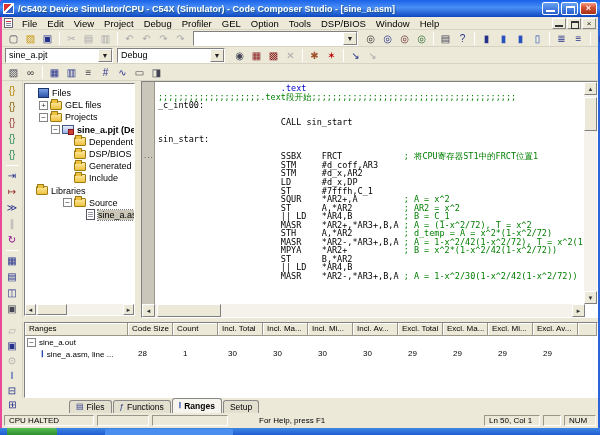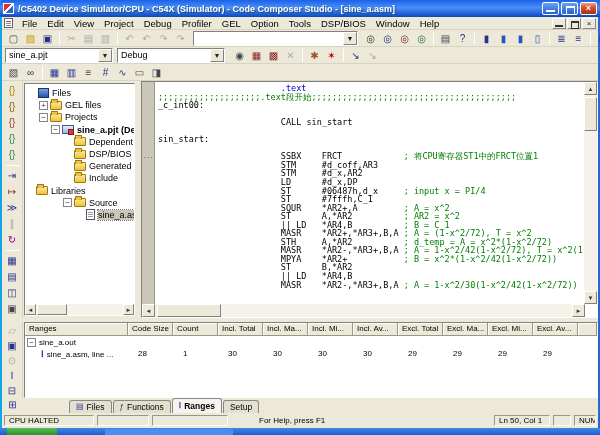--- a/index.html
+++ b/index.html
@@ -1,19 +1,19 @@
 <!DOCTYPE html>
 <html><head>
 <meta charset="utf-8">
 <style>
   *{margin:0;padding:0;box-sizing:border-box;}
   html,body{width:600px;height:435px;overflow:hidden;}
   body{font-family:"Liberation Sans",sans-serif;background:#ece9d8;position:relative;font-size:9px;color:#000;}
 
-  #win{position:absolute;left:0;top:0;width:600px;height:428px;border-left:2px solid #0ea5e9;border-right:2px solid #2a64d8;background:#ece9d8;}
+  #win{position:absolute;left:0;top:0;width:600px;height:428px;border-left:2px solid #ec4899;border-right:2px solid #2a64d8;background:#ece9d8;}
 
   
   .titlebar{position:absolute;left:-2px;top:0;width:600px;height:17px;background:linear-gradient(#1a63e8,#4a8ef6 45%,#0d47c0);display:flex;align-items:center;padding:0 3px;border-radius:3px 3px 0 0;}
   .app-icon{width:11px;height:11px;background:linear-gradient(135deg,#d33 40%,#fff 40%,#fff 60%,#36c 60%);border:1px solid #fff;margin-right:4px;flex:none;}
   .title-text{color:#fff;font-weight:bold;font-size:9px;white-space:nowrap;overflow:hidden;flex:1;text-shadow:1px 1px 1px #0338;}
   .winbtns{display:flex;gap:2px;}
   .wbtn{width:17px;height:13px;border:1px solid #fff;border-radius:2px;background:linear-gradient(#67a2f2,#2a5fd0);position:relative;}
   .wbtn.close{background:linear-gradient(#f0a088,#d75032 40%,#a33318);}
   .wbtn .g{position:absolute;left:0;top:0;right:0;bottom:0;color:#fff;font-size:9px;line-height:11px;text-align:center;font-weight:bold;}
   .wbtn.min .g::after{content:"";position:absolute;left:3px;right:3px;bottom:2px;height:2px;background:#fff;}
@@ -109,21 +109,21 @@
   .tabs{display:flex;margin-left:48px;align-items:flex-end;}
   .tab{height:13px;border:1px solid #888;border-bottom:none;border-radius:3px 3px 0 0;background:#e4e0d0;padding:0 6px;font-size:8.5px;line-height:12px;display:flex;align-items:center;gap:3px;margin-right:1px;white-space:nowrap;}
   .tab.active{background:#f6f4ec;font-weight:bold;height:15px;line-height:14px;}
   .tabico{font-size:8px;color:#26318c;}
 
   
   .statusbar{position:absolute;left:0;top:413px;width:596px;height:15px;background:#ece9d8;display:flex;align-items:center;padding:0 2px;gap:3px;font-size:8px;}
   .spanel{height:11px;border:1px solid;border-color:#9a978a #fff #fff #9a978a;padding:0 4px;line-height:10px;white-space:nowrap;overflow:hidden;}
   .sp1{width:90px;} .sp2{width:52px;} .sp3{width:76px;}
   .shelp{flex:1;border:none;padding-left:28px;}
-  .sp4{width:56px;} .sp5{width:22px;text-align:left;} .sp6{width:18px;}
+  .sp4{width:56px;} .sp5{width:32px;text-align:left;} .sp6{width:18px;}
 
   
   .sliver{position:absolute;left:0;top:428px;width:600px;height:7px;background:linear-gradient(#3e87e0,#1e5cd6);}
   .sliver .start{position:absolute;left:7px;top:0;width:50px;height:7px;background:linear-gradient(#57c056,#2c8f2c);border-radius:0 3px 0 0;}
   .sliver .tbwin{position:absolute;left:105px;top:1px;width:128px;height:6px;background:#4a8ef0;border-radius:2px 2px 0 0;}
 </style>
 </head>
 <body>
 
 <div id="win">
@@ -342,21 +342,20 @@
           <div class="code-line"><span class="p">_c_int00:</span></div>
           <div class="code-line"><span class="p"></span></div>
           <div class="code-line"><span class="p">                        CALL sin_start</span></div>
           <div class="code-line"><span class="p"></span></div>
           <div class="code-line"><span class="p">sin_start:</span></div>
           <div class="code-line"><span class="p"></span></div>
           <div class="code-line"><span class="p">                        SSBX    FRCT            </span><span class="c">; 将CPU寄存器ST1中的FRCT位置1</span></div>
           <div class="code-line"><span class="p">                        STM     #d_coff,AR3</span></div>
           <div class="code-line"><span class="p">                        STM     #d_x,AR2</span></div>
           <div class="code-line"><span class="p">                        LD      #d_x,DP</span></div>
-          <div class="code-line"><span class="p">                        ST      #06487h,d_x     </span><span class="c">; input x = PI/4</span></div>
           <div class="code-line"><span class="p">                        ST      #7fffh,C_1</span></div>
           <div class="code-line"><span class="p">                        SQUR    *AR2+,A         </span><span class="c">; A = x^2</span></div>
           <div class="code-line"><span class="p">                        ST      A,*AR2          </span><span class="c">; AR2 = x^2</span></div>
           <div class="code-line"><span class="p">                        || LD   *AR4,B          </span><span class="c">; B = C_1</span></div>
           <div class="code-line"><span class="p">                        MASR    *AR2+,*AR3+,B,A </span><span class="c">; A = (1-x^2/72), T = x^2</span></div>
           <div class="code-line"><span class="p">                        STH     A,*AR2          </span><span class="c">; d_temp = A = x^2*(1-x^2/72)</span></div>
           <div class="code-line"><span class="p">                        MASR    *AR2-,*AR3+,B,A </span><span class="c">; A = 1-x^2/42(1-x^2/72), T = x^2(1-x^2/</span></div>
           <div class="code-line"><span class="p">                        MPYA    *AR2+           </span><span class="c">; B = x^2*(1-x^2/42(1-x^2/72))</span></div>
           <div class="code-line"><span class="p">                        ST      B,*AR2</span></div>
           <div class="code-line"><span class="p">                        || LD   *AR4,B</span></div>

